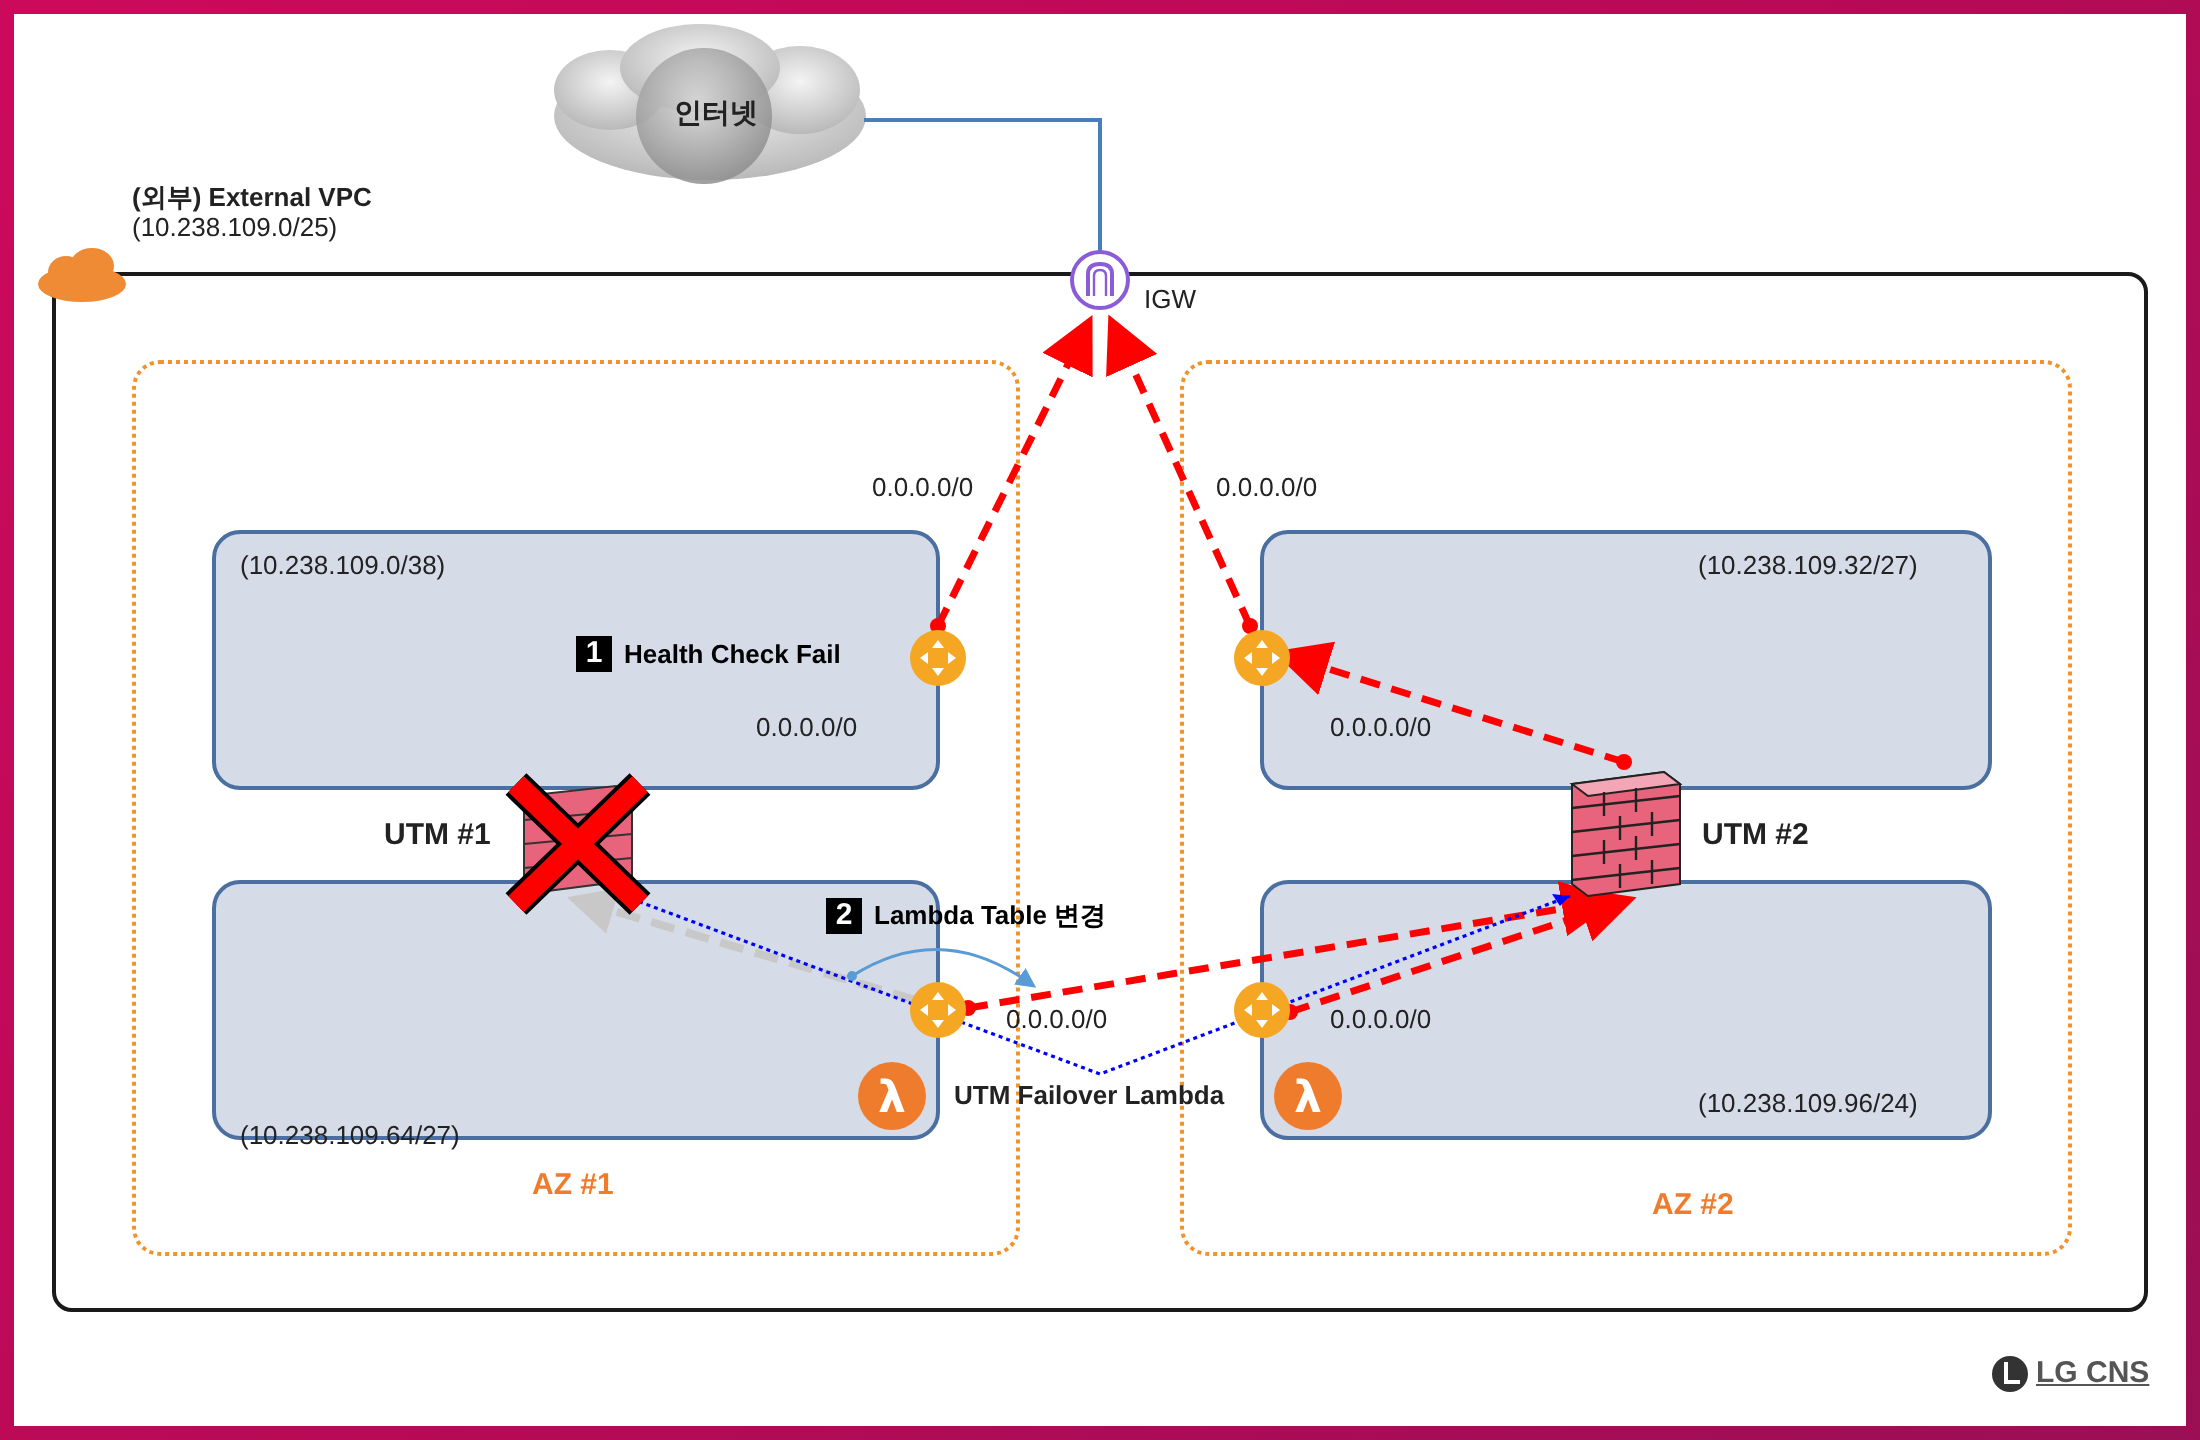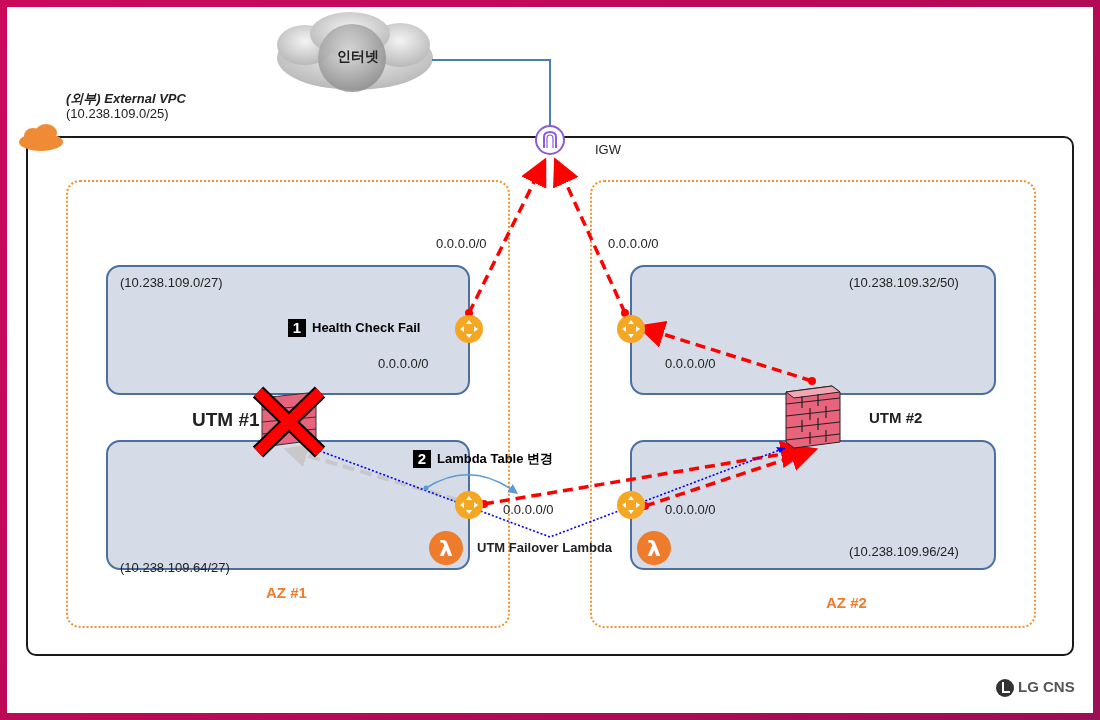--- a/index.html
+++ b/index.html
@@ -31,21 +31,21 @@
     font-weight: bold; font-size: 15px; line-height: 18px; text-align: center; margin-right: 6px; vertical-align: middle;
   }
   .step-label { font-weight: bold; font-size: 13px; vertical-align: middle; }
   .az-label { position: absolute; font-size: 15px; color: #ef7c2c; font-weight: bold; }
   .vpc-badge {
     position: absolute; left: 16px; top: 122px; width: 50px; height: 30px;
   }
   .vpc-badge span {
     position: absolute; left: 0; top: 8px; width: 50px; text-align: center; color: #fff; font-weight: normal; font-size: 12px; margin-top: 42px;
   }
-  .logo { position: absolute; left: 996px; top: 678px; font-weight: bold; font-size: 15px; color: #555; }
+  .logo { position: absolute; left: 996px; top: 678px; font-weight: bold; font-size: 15px; color: #555; text-decoration: underline; }
   .logo .dot {
     display: inline-block; width: 18px; height: 18px; border-radius: 50%; background: #333; vertical-align: middle; margin-right: 4px; position: relative;
   }
   .logo .dot::after {
     content: ""; position: absolute; left: 6px; top: 3px; width: 6px; height: 9px; border-left: 2px solid #fff; border-bottom: 2px solid #fff;
   }
   svg.overlay { position: absolute; left: 0; top: 0; }
 </style>
 </head>
 <body>
@@ -85,21 +85,21 @@
     <ellipse cx="400" cy="45" rx="30" ry="22" fill="url(#cloudG)"></ellipse>
     <ellipse cx="350" cy="34" rx="40" ry="22" fill="url(#cloudG)"></ellipse>
     <circle cx="352" cy="58" r="34" fill="url(#globeG)" opacity="0.85"></circle>
   </g>
 
   <path d="M432,60 L550,60 L550,128" fill="none" stroke="#4a7ebb" stroke-width="2"></path>
 </svg>
 
 <div class="txt bold" style="left:337px;top:48px;font-size:14px;">인터넷</div>
 
-<div class="txt bold" style="left:66px;top:90px;font-style:italic;">(외부) External VPC</div>
+<div class="txt bold" style="left:66px;top:90px;">(외부) External VPC</div>
 <div class="txt" style="left:66px;top:106px;">(10.238.109.0/25)</div>
 
 <div class="vpc-box"></div>
 
 <div class="vpc-badge">
   <svg width="50" height="30">
     <ellipse cx="25" cy="20" rx="22" ry="9" fill="#ef8a35"></ellipse>
     <ellipse cx="17" cy="14" rx="9" ry="8" fill="#ef8a35"></ellipse>
     <ellipse cx="30" cy="11" rx="11" ry="9" fill="#ef8a35"></ellipse>
   </svg>
@@ -108,43 +108,43 @@
 
 <div class="az-box" style="left:66px;top:180px;width:444px;height:448px;"></div>
 <div class="az-box" style="left:590px;top:180px;width:446px;height:448px;"></div>
 
 <div class="subnet" style="left:106px;top:265px;width:364px;height:130px;"></div>
 <div class="subnet" style="left:106px;top:440px;width:364px;height:130px;"></div>
 
 <div class="subnet" style="left:630px;top:265px;width:366px;height:130px;"></div>
 <div class="subnet" style="left:630px;top:440px;width:366px;height:130px;"></div>
 
-<div class="txt" style="left:120px;top:275px;">(10.238.109.0/27)</div>
+<div class="txt" style="left:120px;top:275px;">(10.238.109.0/38)</div>
 <div class="txt" style="left:120px;top:544px;margin-top:16px;">(10.238.109.64/27)</div>
-<div class="txt" style="left:849px;top:275px;">(10.238.109.32/50)</div>
+<div class="txt" style="left:849px;top:275px;">(10.238.109.32/27)</div>
 <div class="txt" style="left:849px;top:544px;">(10.238.109.96/24)</div>
 
 <div class="txt" style="left:378px;top:356px;">0.0.0.0/0</div>
 <div class="txt" style="left:503px;top:502px;">0.0.0.0/0</div>
 <div class="txt" style="left:665px;top:356px;">0.0.0.0/0</div>
 <div class="txt" style="left:665px;top:502px;">0.0.0.0/0</div>
 <div class="txt" style="left:436px;top:236px;">0.0.0.0/0</div>
 <div class="txt" style="left:608px;top:236px;">0.0.0.0/0</div>
 
-<div class="txt" style="left:572px;top:142px;margin-left:23px;">IGW</div>
+<div class="txt" style="left:572px;top:142px;">IGW</div>
 
 <div class="abs" style="left:268px;top:318px;">
   <span class="step-num">1</span><span class="step-label">Health Check Fail</span>
 </div>
 <div class="abs" style="left:393px;top:449px;">
   <span class="step-num">2</span><span class="step-label">Lambda Table 변경</span>
 </div>
 
-<div class="txt bold" style="left:192px;top:409px;font-size:19px;">UTM #1</div>
-<div class="txt bold" style="left:869px;top:409px;font-size:15px;">UTM #2</div>
+<div class="txt bold" style="left:192px;top:409px;font-size:15px;">UTM #1</div>
+<div class="txt bold" style="left:851px;top:409px;font-size:15px;">UTM #2</div>
 
 <div class="txt bold" style="left:477px;top:540px;">UTM Failover Lambda</div>
 
 <div class="az-label" style="left:266px;top:584px;">AZ #1</div>
 <div class="az-label" style="left:790px;top:594px;margin-left:36px;">AZ #2</div>
 
 <svg class="overlay" width="1100" height="720">
 
   <g>
     <circle cx="550" cy="140" r="14" fill="#fff" stroke="#8a5cd8" stroke-width="2"></circle>

